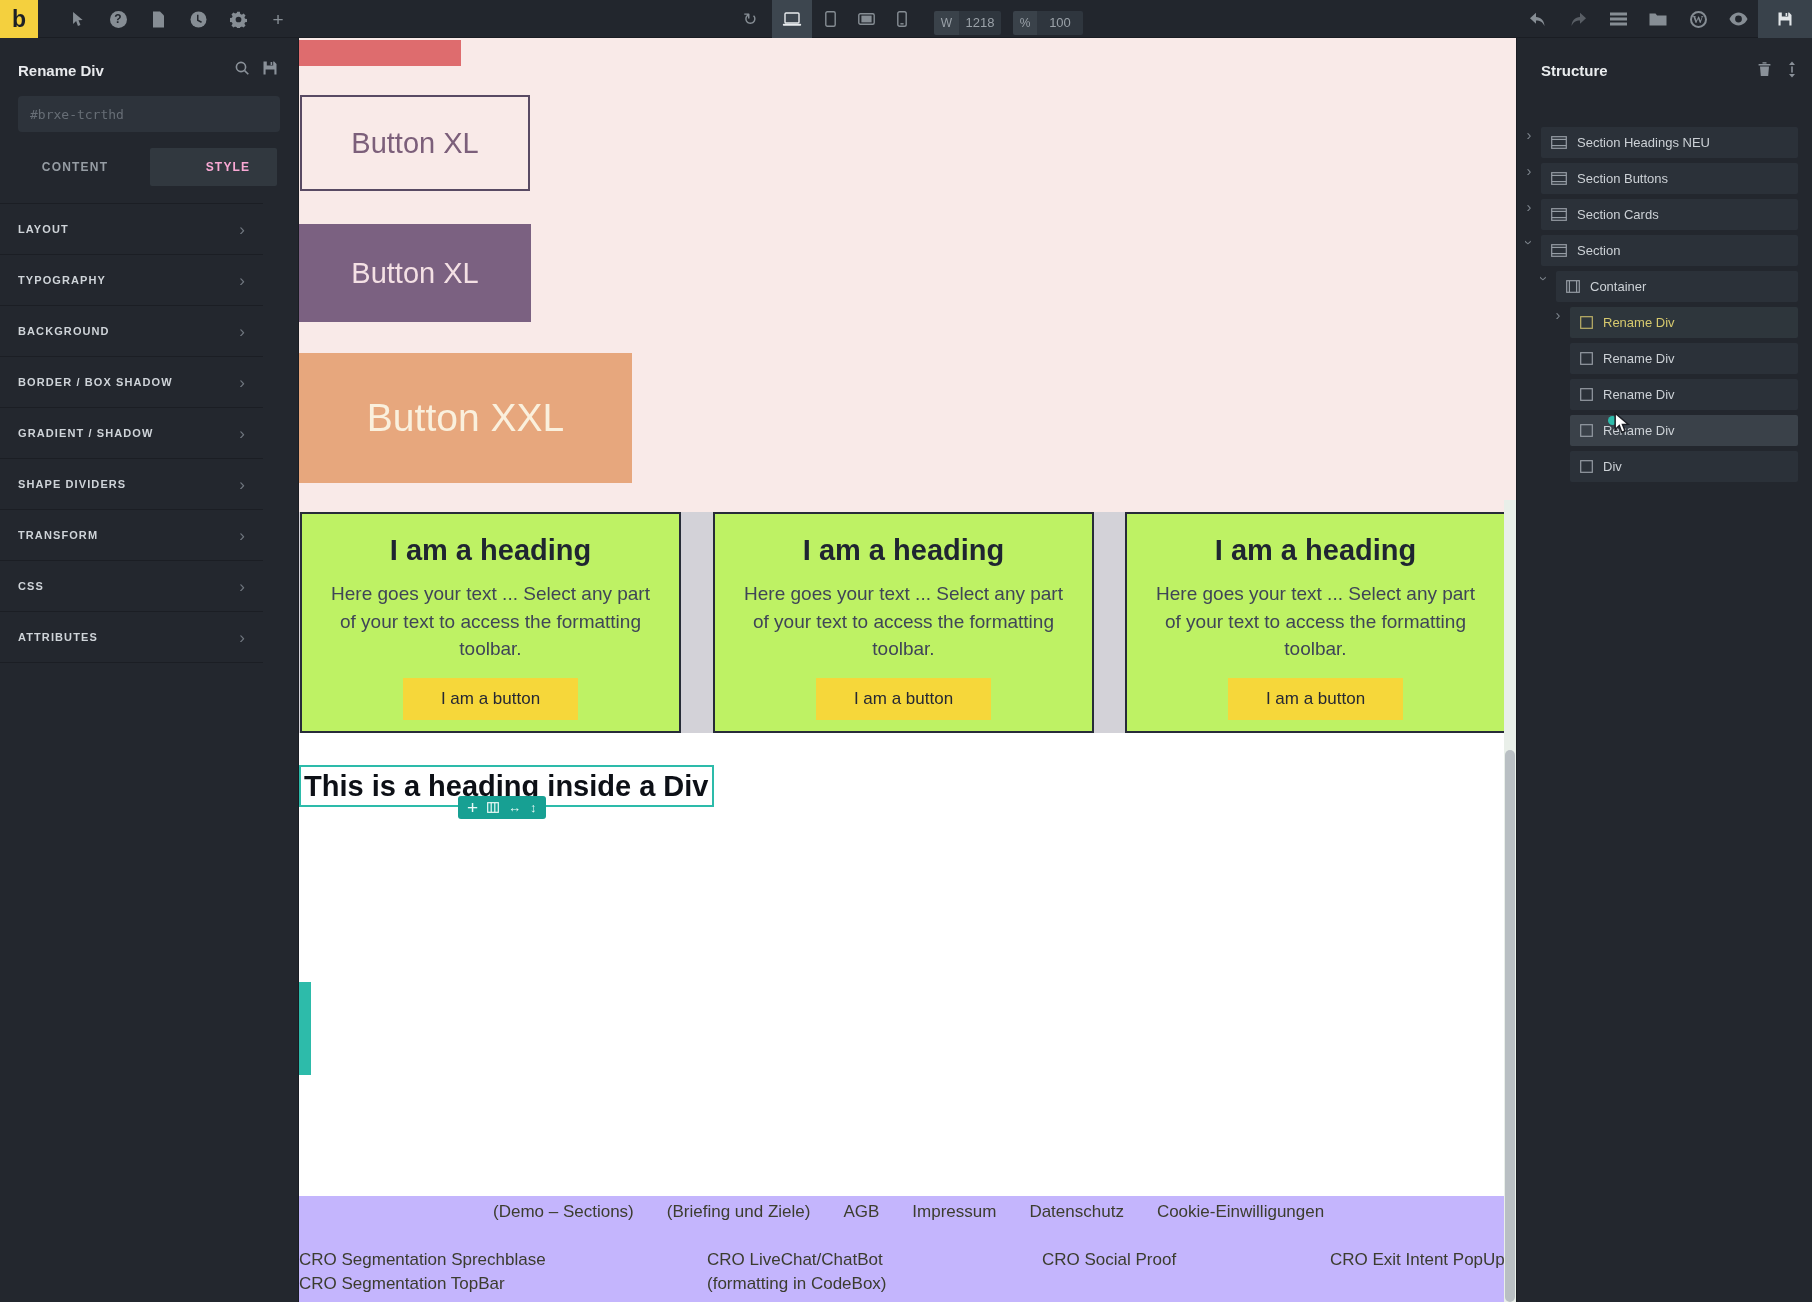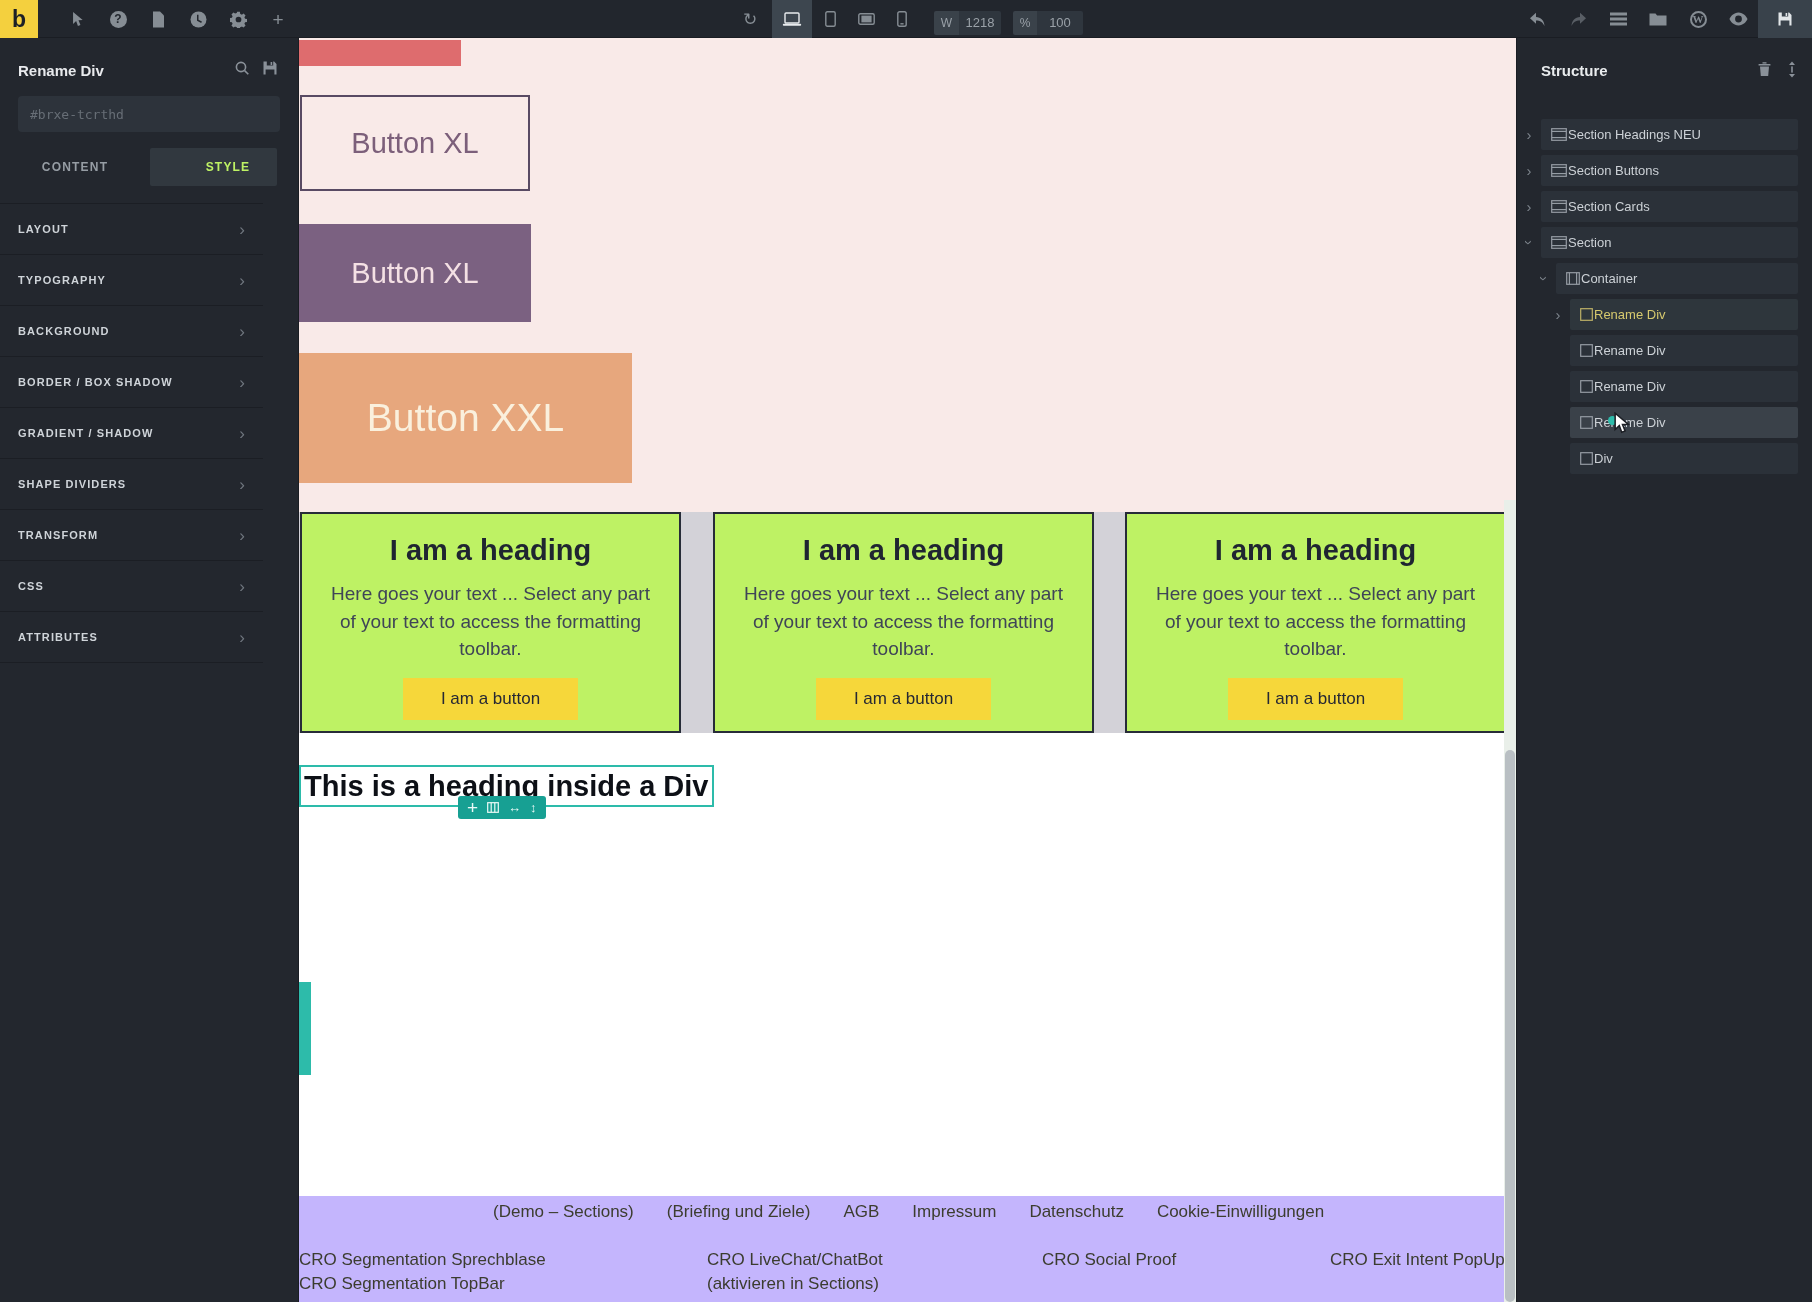--- a/index.html
+++ b/index.html
@@ -43,37 +43,37 @@
   .lp-title { position:absolute; left:18px; top:24px; color:#e8eaed; font-size:15px; font-weight:bold; }
   .lp-icon { position:absolute; top:22px; color:#8a9199; }
   .lp-search { left:234px; } .lp-save { left:262px; }
   .lp-input { position:absolute; left:18px; top:58px; width:262px; height:36px;
               background:#2d333b; border:none; border-radius:4px; padding:0 12px;
               color:#aab0b7; font-family:"DejaVu Sans Mono", monospace; font-size:13px; }
   .lp-input::placeholder { color:#676e76; }
   .lp-tabs { position:absolute; left:0; top:110px; width:299px; height:38px; display:flex; }
   .lp-tab { flex:0 0 150px; display:flex; align-items:center; justify-content:center;
             font-size:12px; font-weight:bold; letter-spacing:1.2px; color:#969da4; cursor:pointer; }
-  .lp-tab.active { flex:0 0 127px; background:#31383f; color:#bef264; border-radius:2px;padding-left:29px; }
+  .lp-tab.active { flex:0 0 127px; background:#31383f; color:#f9a8d4; border-radius:2px;padding-left:29px; }
   .lp-accordion { position:absolute; left:0; top:165px; width:263px; border-top:1px solid #1b1e24; }
   .acc-row { height:51px; border-bottom:1px solid #1b1e24; display:flex; align-items:center;
              justify-content:space-between; padding:0 18px; cursor:pointer; }
   .acc-label { color:#cfd4d9; font-size:11px; font-weight:bold; letter-spacing:1.1px; }
   .chev { color:#6f767e; font-size:17px; line-height:1; }
 
   
   #right-panel { position:absolute; left:1516px; top:38px; width:296px; height:1264px;
                  background:#23272e; border-left:1px solid #1a1d23; z-index:20; }
   .sp-title { position:absolute; left:24px; top:24px; color:#e9ecee; font-size:15px; font-weight:bold; }
   .sp-icon { position:absolute; top:23px; color:#8a9199; }
   .sp-trash { left:240px; } .sp-expand { left:268px; }
   .tree { position:absolute; left:0; top:77px; width:296px; }
   .tree-row { position:absolute; height:31px; background:#2b3139; border-radius:2px;
-              display:flex; align-items:center; gap:1px; padding-left:10px;
-              color:#ccd1d6; font-size:13px; cursor:pointer; }
+              display:flex; align-items:center; gap:10px; padding-left:10px;
+              color:#ccd1d6; font-size:13px; cursor:pointer;margin-top:8px; }
   .tree-row.selected { background:#2e363c; color:#d6c96e; }
   .tree-row.selected .t-icon { color:#bdb167; }
   .tree-row.hover { background:#3a4149; }
   .t-icon { color:#959ca4; display:flex; }
   .tree-chev { position:absolute; color:#7d848c; font-size:15px; line-height:1; width:12px; text-align:center; }
   .tree-chev.down { transform:rotate(90deg); }
 
   
   #canvas { position:absolute; left:299px; top:38px; width:1217px; height:1264px;
             background:#f9eae8; overflow:hidden; z-index:10; }
@@ -333,21 +333,21 @@
           <a>Datenschutz</a>
           <a>Cookie-Einwilligungen</a>
         </div>
       <div id="footer-cols">
           <div class="footer-col" style="left: 0px;">
             <div>CRO Segmentation Sprechblase</div>
             <div>CRO Segmentation TopBar</div>
           </div>
           <div class="footer-col" style="left: 408px;">
             <div>CRO LiveChat/ChatBot</div>
-            <div>(aktivieren in Sections)</div>
+            <div>(formatting in CodeBox)</div>
           </div>
           <div class="footer-col" style="left: 743px;">
             <div>CRO Social Proof</div>
           </div>
           <div class="footer-col" style="left: 1031px;">
             <div>CRO Exit Intent PopUp</div>
           </div>
         </div>
     </div>
 

